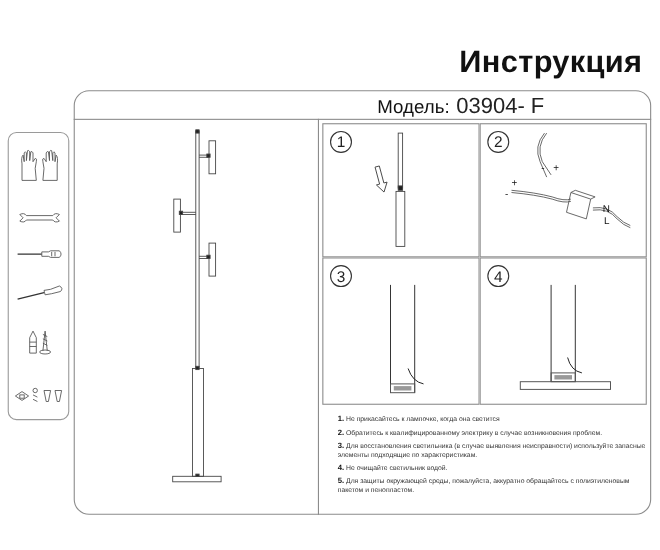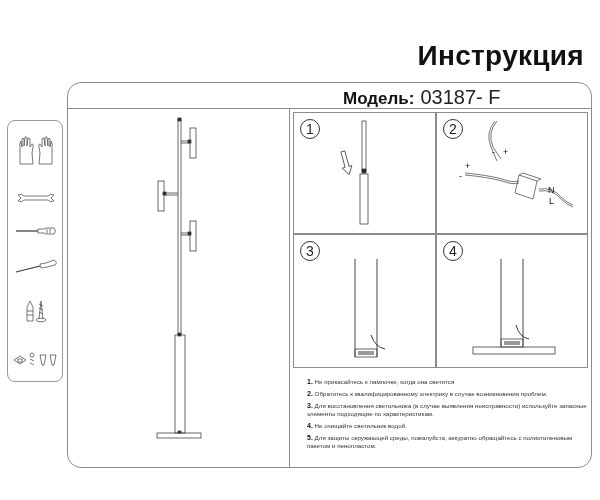--- a/index.html
+++ b/index.html
@@ -1,41 +1,41 @@
 <!DOCTYPE html>
 <html><head>
 <meta charset="utf-8">
 <style>
   html,body{margin:0;padding:0;background:#fff;}
   body{width:600px;height:500px;position:relative;overflow:hidden;font-family:"Liberation Sans",sans-serif;color:#111;}
   .title{position:absolute;right:16px;top:40px;font-size:28px;font-weight:bold;letter-spacing:0.3px;color:#111;}
   .frame{position:absolute;left:67px;top:82px;width:525px;height:386px;border:1px solid #8c8c8c;border-radius:14px;box-sizing:border-box;}
   .header-line{position:absolute;left:67px;top:108px;width:525px;height:0;border-top:1px solid #8c8c8c;}
   .model{position:absolute;left:343px;top:86px;font-size:20px;white-space:nowrap;}
-  .model .lbl{font-weight:bold;font-size:17px;}
+  .model .lbl{font-weight:normal;font-size:17px;}
   .model .val{font-weight:normal;color:#222;margin-left:6px;}
   .vdiv{position:absolute;left:289px;top:108px;width:0;height:360px;border-left:1px solid #8c8c8c;}
   .cell{position:absolute;border:1px solid #8c8c8c;box-sizing:border-box;background:#fff;}
   .stepnum{position:absolute;left:6px;top:6px;width:18px;height:18px;border:1px solid #333;border-radius:50%;font-size:14px;line-height:18px;text-align:center;color:#222;}
   .tools{position:absolute;left:7px;top:120px;width:56px;height:262px;border:1px solid #9a9a9a;border-radius:8px;box-sizing:border-box;}
   .tool{position:absolute;left:0;width:56px;display:flex;justify-content:center;}
   .notes{position:absolute;left:307px;top:378px;width:280px;font-size:6.2px;line-height:8px;color:#333;}
   .notes .note{margin-bottom:4px;}
   .notes b{font-size:7px;color:#111;}
   svg{display:block;}
 </style>
 </head>
 <body>
 
 <div class="title">Инструкция</div>
 
 <div class="frame"></div>
 <div class="header-line"></div>
 <div class="model">
-  <span class="lbl">Модель:</span><span class="val">03187- F</span>
+  <span class="lbl">Модель:</span><span class="val">03904- F</span>
 </div>
 <div class="vdiv"></div>
 
 <div class="tools">
   <div class="tool" style="top:14px">
     <svg width="38" height="30" viewBox="0 0 38 30" fill="none" stroke="#555" stroke-width="0.8">
       <path d="M3 29 L3 14 Q2 8 4 6 L5 12 L5 4 Q6 2 7 4 L7 11 L8 2 Q9 1 10 3 L10 11 L11 3 Q12 2 13 4 L13 12 L15 9 Q17 9 16 12 L15 18 L16 29 Z"></path>
       <path d="M35 29 L35 14 Q36 8 34 6 L33 12 L33 4 Q32 2 31 4 L31 11 L30 2 Q29 1 28 3 L28 11 L27 3 Q26 2 25 4 L25 12 L23 9 Q21 9 22 12 L23 18 L22 29 Z"></path>
     </svg>
   </div>

